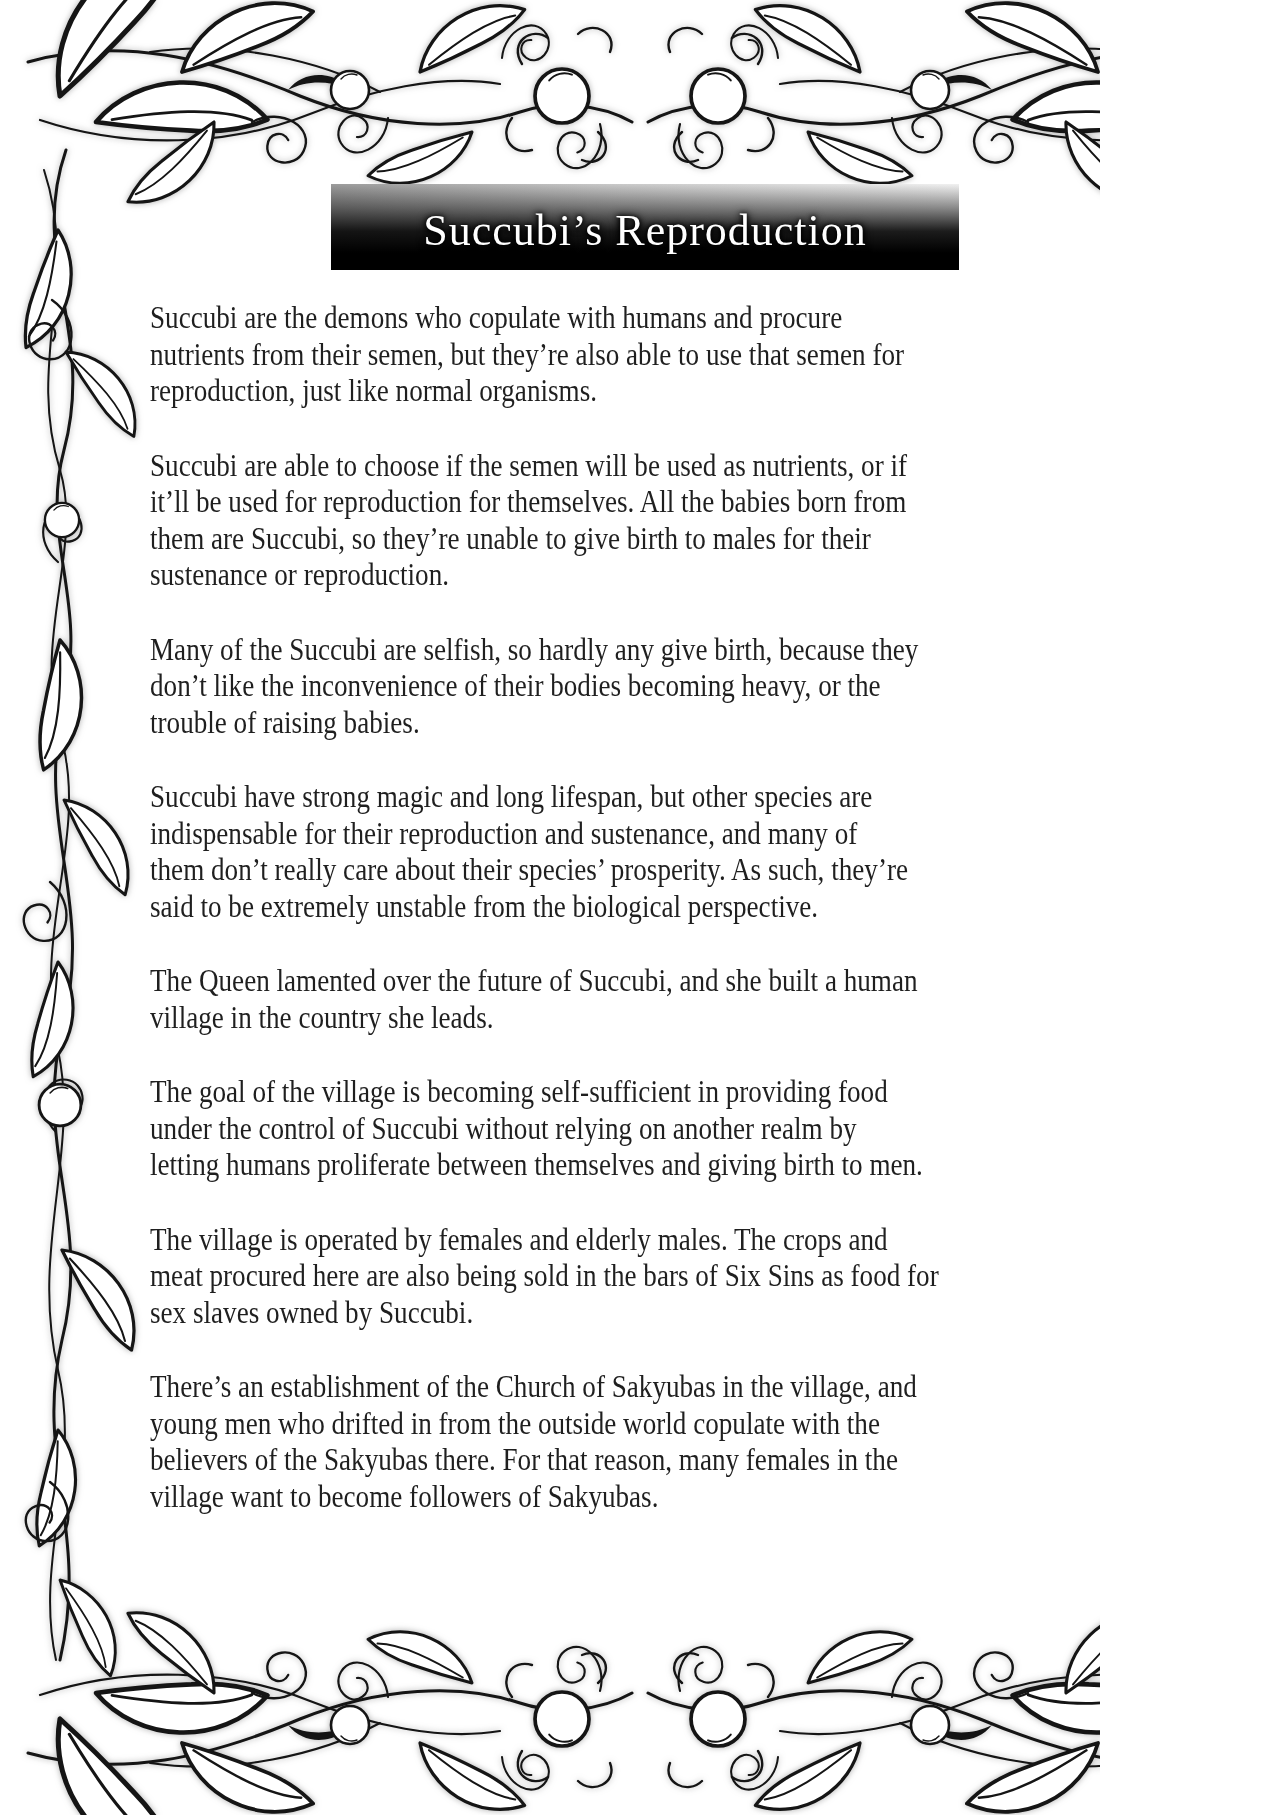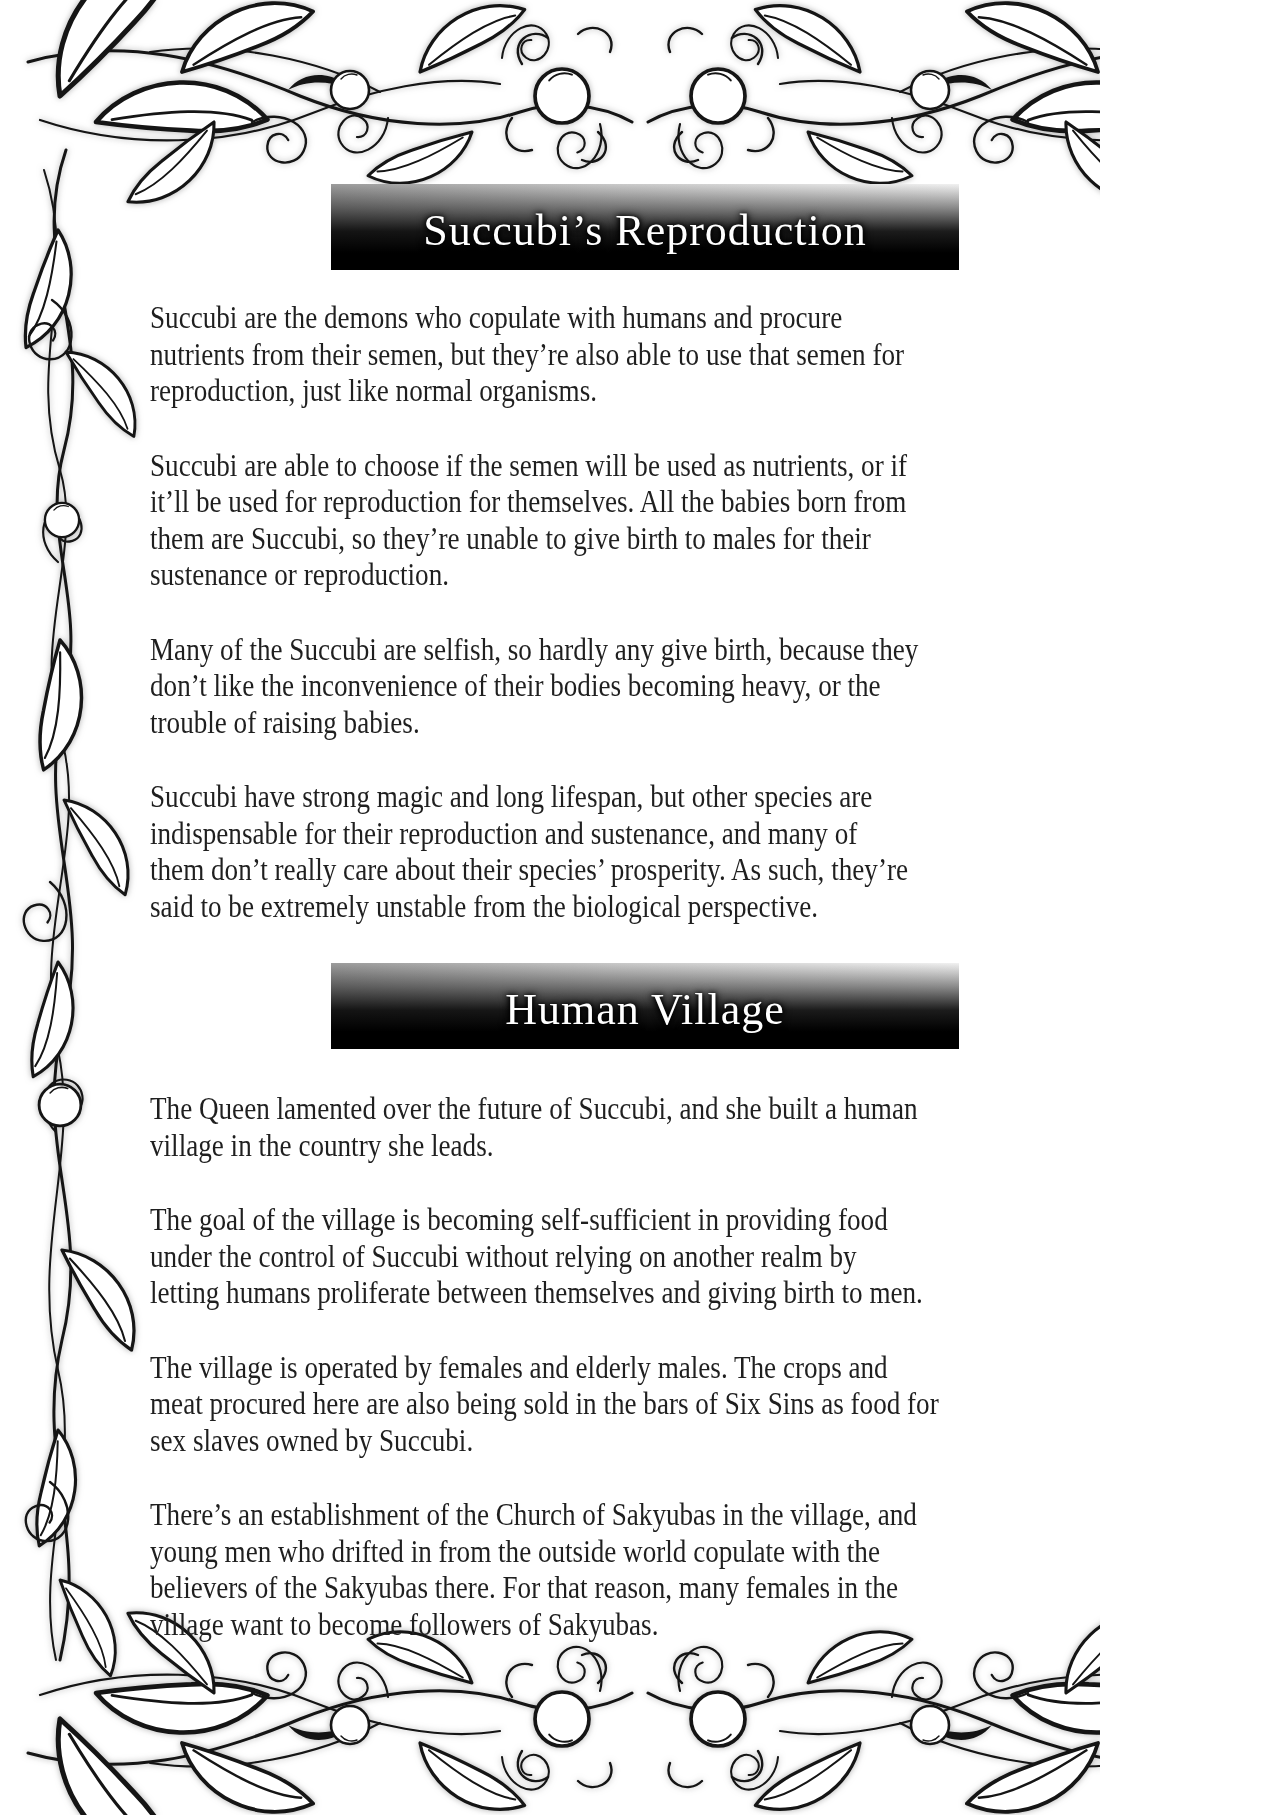--- a/index.html
+++ b/index.html
@@ -122,23 +122,20 @@
 them are Succubi, so they’re unable to give birth to males for their
 sustenance or reproduction.</p>
     <p class="para">Many of the Succubi are selfish, so hardly any give birth, because they
 don’t like the inconvenience of their bodies becoming heavy, or the
 trouble of raising babies.</p>
     <p class="para">Succubi have strong magic and long lifespan, but other species are
 indispensable for their reproduction and sustenance, and many of
 them don’t really care about their species’ prosperity. As such, they’re
 said to be extremely unstable from the biological perspective.</p>
 
-    <div class="banner banner--second">
-      <span class="banner-title">Human Village</span>
-    </div>
 
     <p class="para">The Queen lamented over the future of Succubi, and she built a human
 village in the country she leads.</p>
     <p class="para">The goal of the village is becoming self-sufficient in providing food
 under the control of Succubi without relying on another realm by
 letting humans proliferate between themselves and giving birth to men.</p>
     <p class="para">The village is operated by females and elderly males. The crops and
 meat procured here are also being sold in the bars of Six Sins as food for
 sex slaves owned by Succubi.</p>
     <p class="para">There’s an establishment of the Church of Sakyubas in the village, and

